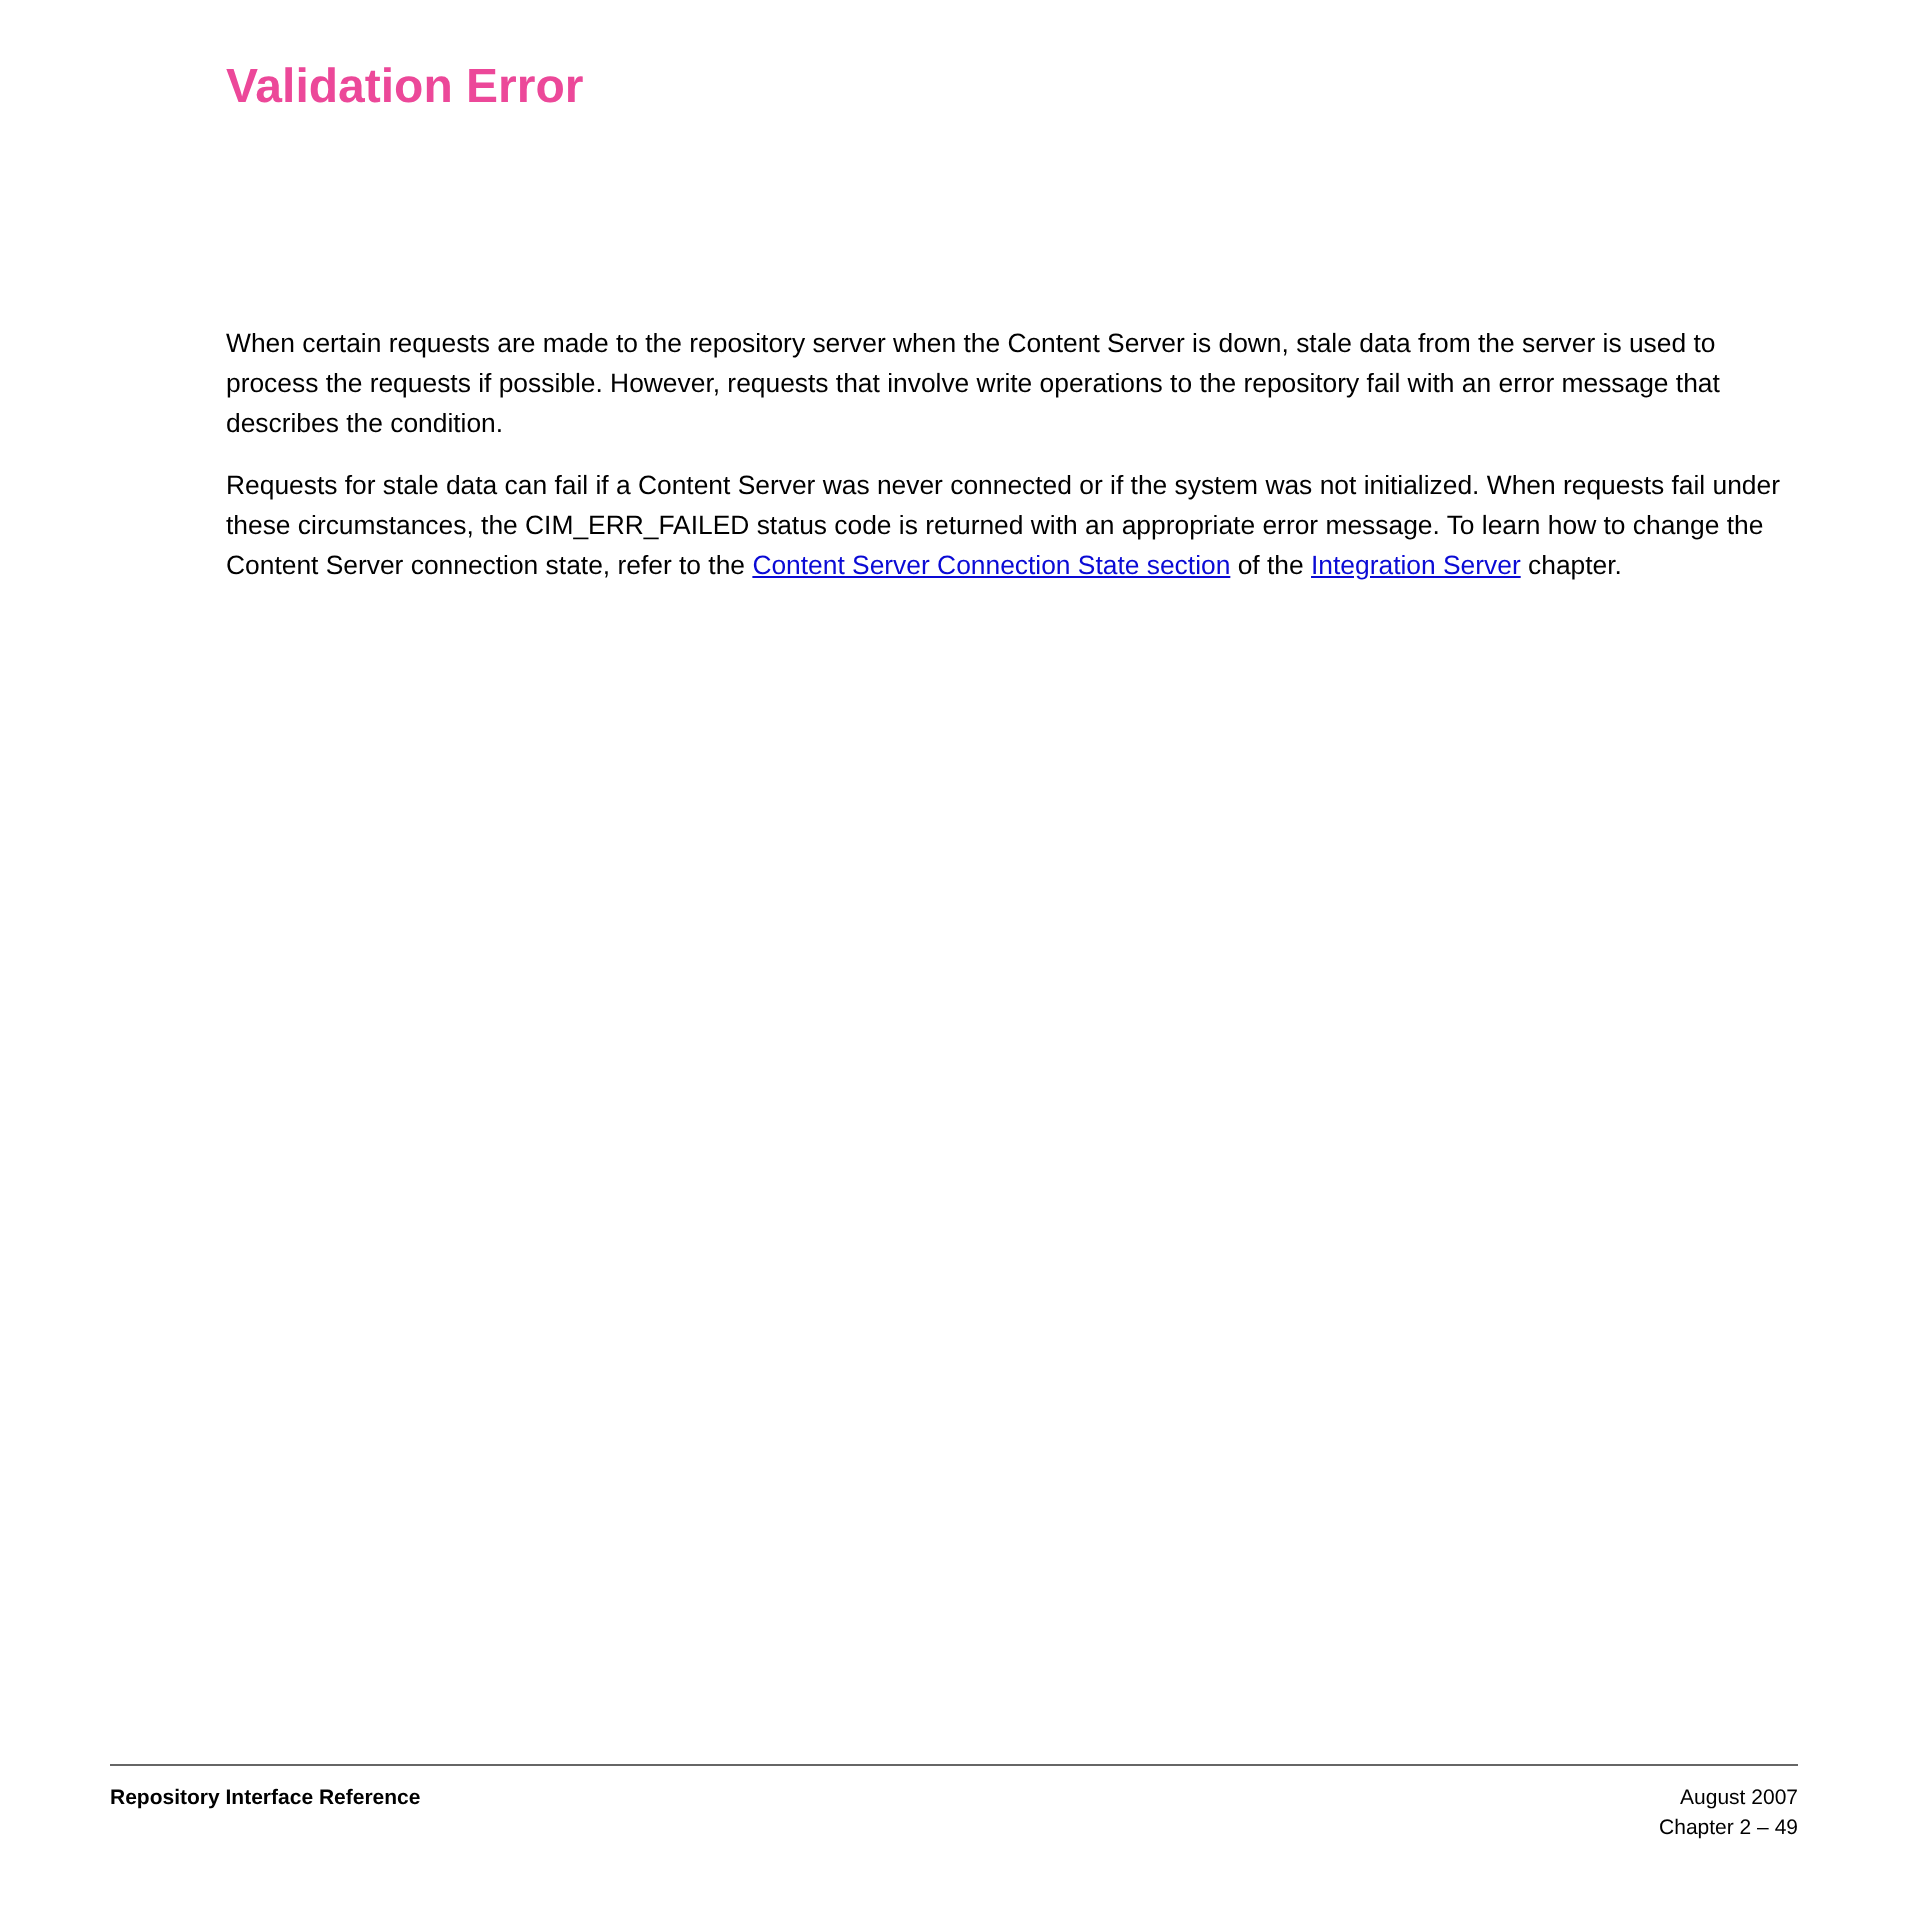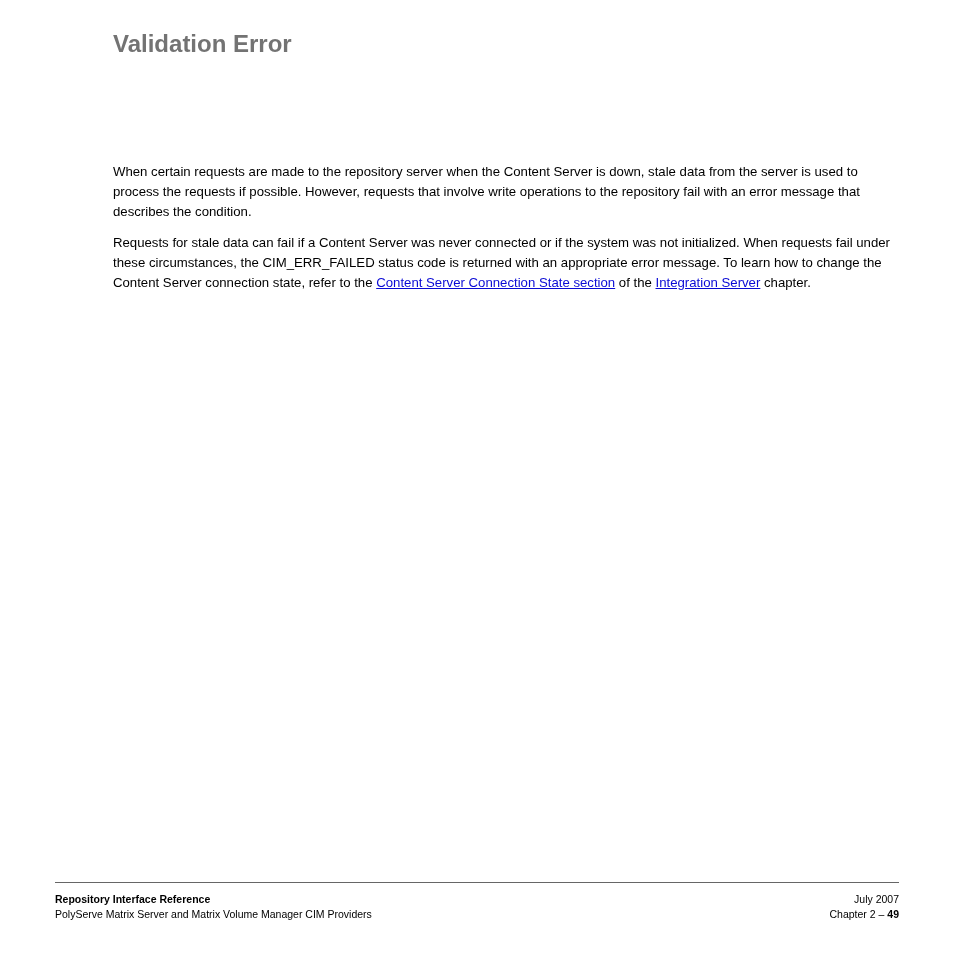--- a/index.html
+++ b/index.html
@@ -9,21 +9,21 @@
       font-family: Verdana, Helvetica, Arial, sans-serif;
       width: 954px;
       height: 954px;
       box-sizing: border-box;
     }
     .page {
       padding: 30px 55px 0 113px;
       box-sizing: border-box;
     }
     h3.section {
-      color: #737373;
+      color: #ec4899;
       font-family: "Helvetica Neue", Helvetica, Arial, sans-serif;
       font-weight: 800;
       font-size: 24px;
       letter-spacing: 0px;
       margin: 0 0 18px 0;
     }
     p.body {
       color: #000;
       font-size: 13.2px;
       line-height: 1.5;
@@ -66,21 +66,21 @@
       box-sizing:border-box;
     }
     .footer .left strong {
       font-weight: bold;
     }
     .footer .right {
       text-align: right;
       white-space: nowrap;
     }
     .footer .right strong {
-      font-weight: bold;
+      font-weight: normal;
     }
   </style>
 </head>
 <body>
 
 <div class="page">
 
   <h3 class="section">Validation Error</h3>
 
 
@@ -100,20 +100,19 @@
   </p>
 
 </div>
 
 <hr class="divider">
 
 <div class="footer-wrap">
   <div class="footer">
     <div class="left">
       <strong>Repository Interface Reference</strong><br>
-      <span>PolyServe Matrix Server and Matrix Volume Manager CIM Providers</span>
     </div>
     <div class="right">
-      <span>July 2007</span><br>
+      <span>August 2007</span><br>
       <span>Chapter 2 – </span><strong>49</strong>
     </div>
   </div>
 </div>
 
 </body></html>

